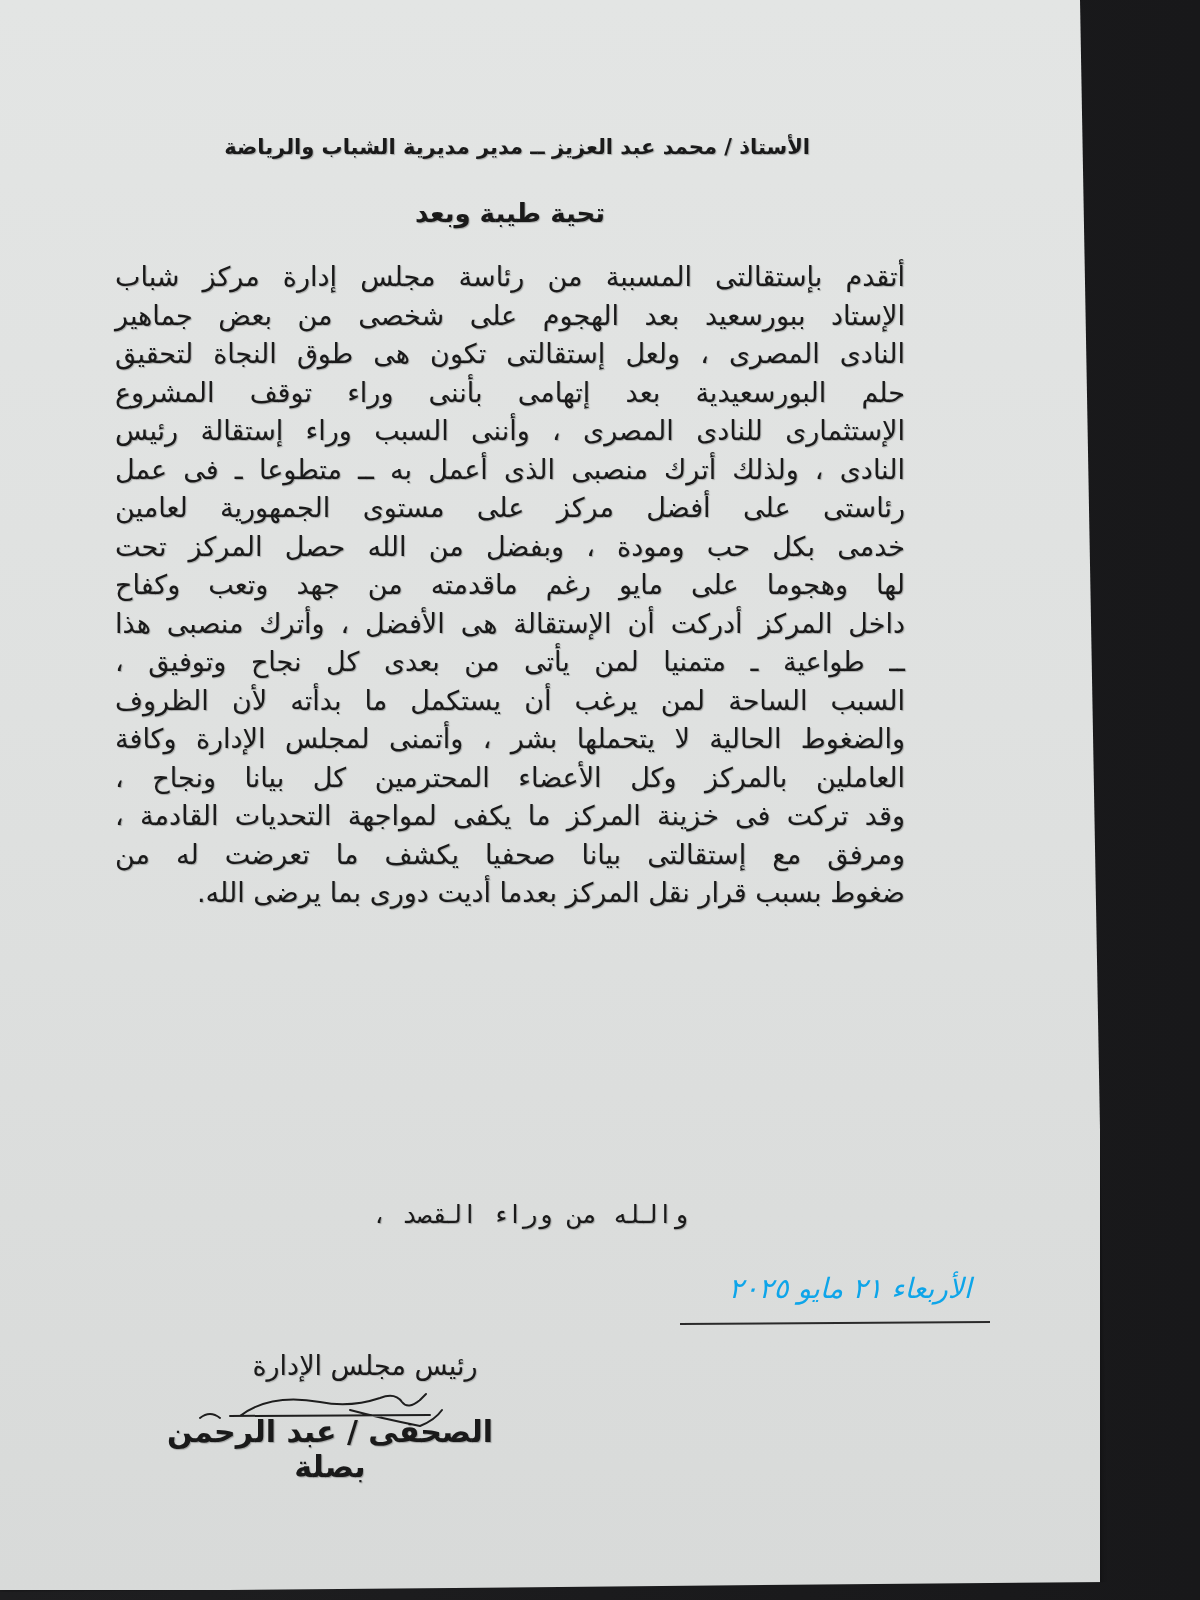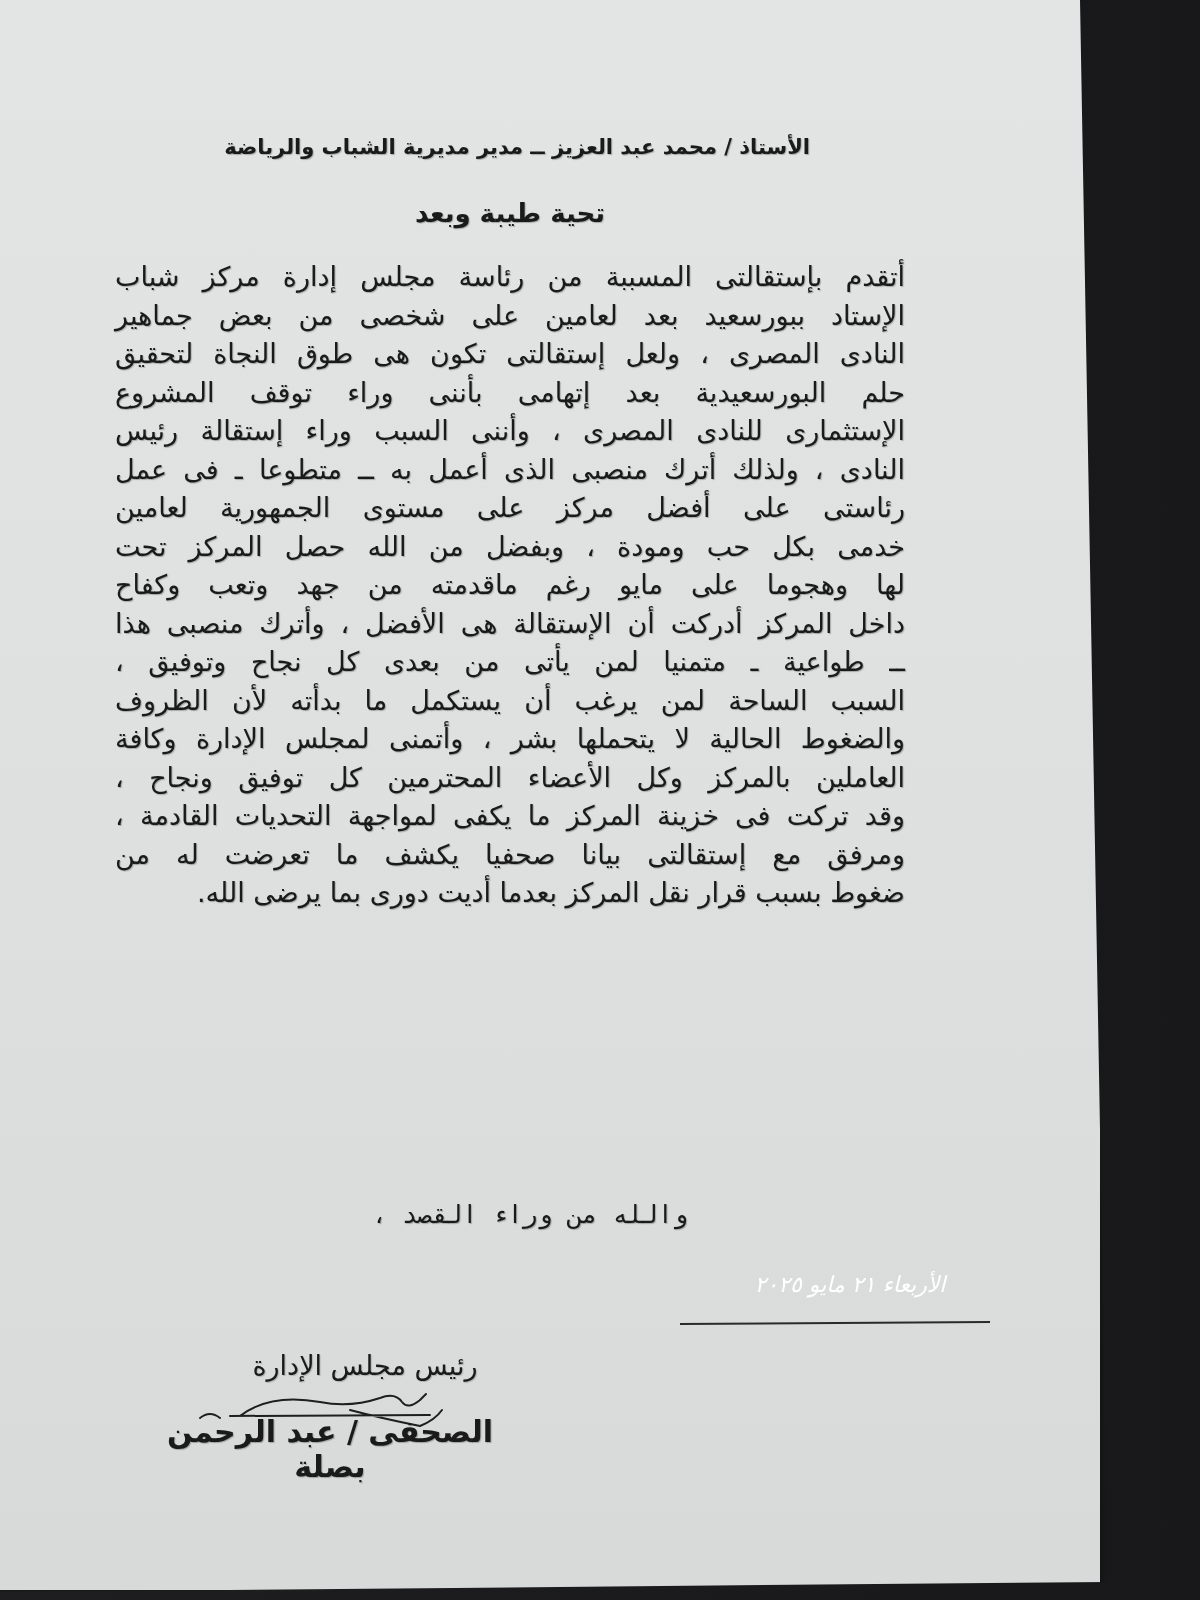--- a/index.html
+++ b/index.html
@@ -89,23 +89,23 @@
       font-size: 25px;
       text-align: center;
       text-shadow: 1px 1px 1px rgba(0,0,0,0.25);
       font-family: Liberation Mono, monospace;
     }
     .date-handwritten {
       position: absolute;
       left: 720px;
       width: 260px;
       top: 1272px;
-      font-size: 22px;
+      font-size: 28px;
       font-style: italic;
-      color: #ffffff;
+      color: #0ea5e9;
       text-align: center;
       font-family: "DejaVu Serif", serif;
     }
     .date-line {
       position: absolute;
       left: 680px;
       top: 1322px;
       width: 310px;
       height: 2px;
       background: #2a2a2a;
@@ -154,33 +154,33 @@
 <div class="paper"></div>
 
 <div class="page-content">
 
   <div class="addressee">الأستاذ / محمد عبد العزيز ــ  مدير مديرية الشباب والرياضة</div>
 
   <div class="greeting">تحية طيبة وبعد</div>
 
   <div class="body-text">
     <span class="line">أتقدم بإستقالتى المسببة من رئاسة مجلس إدارة مركز شباب</span>
-    <span class="line">الإستاد ببورسعيد بعد لعامين على شخصى من بعض جماهير</span>
+    <span class="line">الإستاد ببورسعيد بعد الهجوم على شخصى من بعض جماهير</span>
     <span class="line">النادى المصرى ، ولعل إستقالتى تكون هى طوق النجاة لتحقيق</span>
     <span class="line">حلم البورسعيدية بعد إتهامى بأننى وراء توقف المشروع</span>
     <span class="line">الإستثمارى للنادى المصرى ، وأننى السبب وراء إستقالة رئيس</span>
     <span class="line">النادى ، ولذلك أترك منصبى الذى أعمل به ــ متطوعا ـ فى عمل</span>
     <span class="line">رئاستى على أفضل مركز على مستوى الجمهورية لعامين</span>
     <span class="line">خدمى بكل حب ومودة ، وبفضل من الله حصل المركز تحت</span>
     <span class="line">لها وهجوما على مايو رغم ماقدمته من جهد وتعب وكفاح</span>
     <span class="line">داخل المركز أدركت أن الإستقالة هى الأفضل ، وأترك منصبى هذا</span>
     <span class="line">ــ طواعية ـ  متمنيا لمن يأتى من بعدى كل نجاح وتوفيق ،</span>
     <span class="line">السبب الساحة لمن يرغب أن يستكمل ما بدأته لأن الظروف</span>
     <span class="line">والضغوط الحالية لا يتحملها  بشر ، وأتمنى لمجلس الإدارة وكافة</span>
-    <span class="line">العاملين بالمركز وكل الأعضاء المحترمين كل توفيق ونجاح ،</span>
+    <span class="line">العاملين بالمركز وكل الأعضاء المحترمين كل بيانا ونجاح ،</span>
     <span class="line">وقد تركت فى خزينة المركز ما يكفى لمواجهة التحديات القادمة ،</span>
     <span class="line">ومرفق مع إستقالتى بيانا صحفيا يكشف ما تعرضت له من</span>
     <span class="line last">ضغوط بسبب قرار نقل المركز بعدما أديت دورى بما يرضى الله.</span>
   </div>
 
   <div class="closing">والله من وراء القصد ،</div>
 
   <div class="date-handwritten">الأربعاء ٢١ مايو ٢٠٢٥</div>
   <div class="date-line"></div>
 

